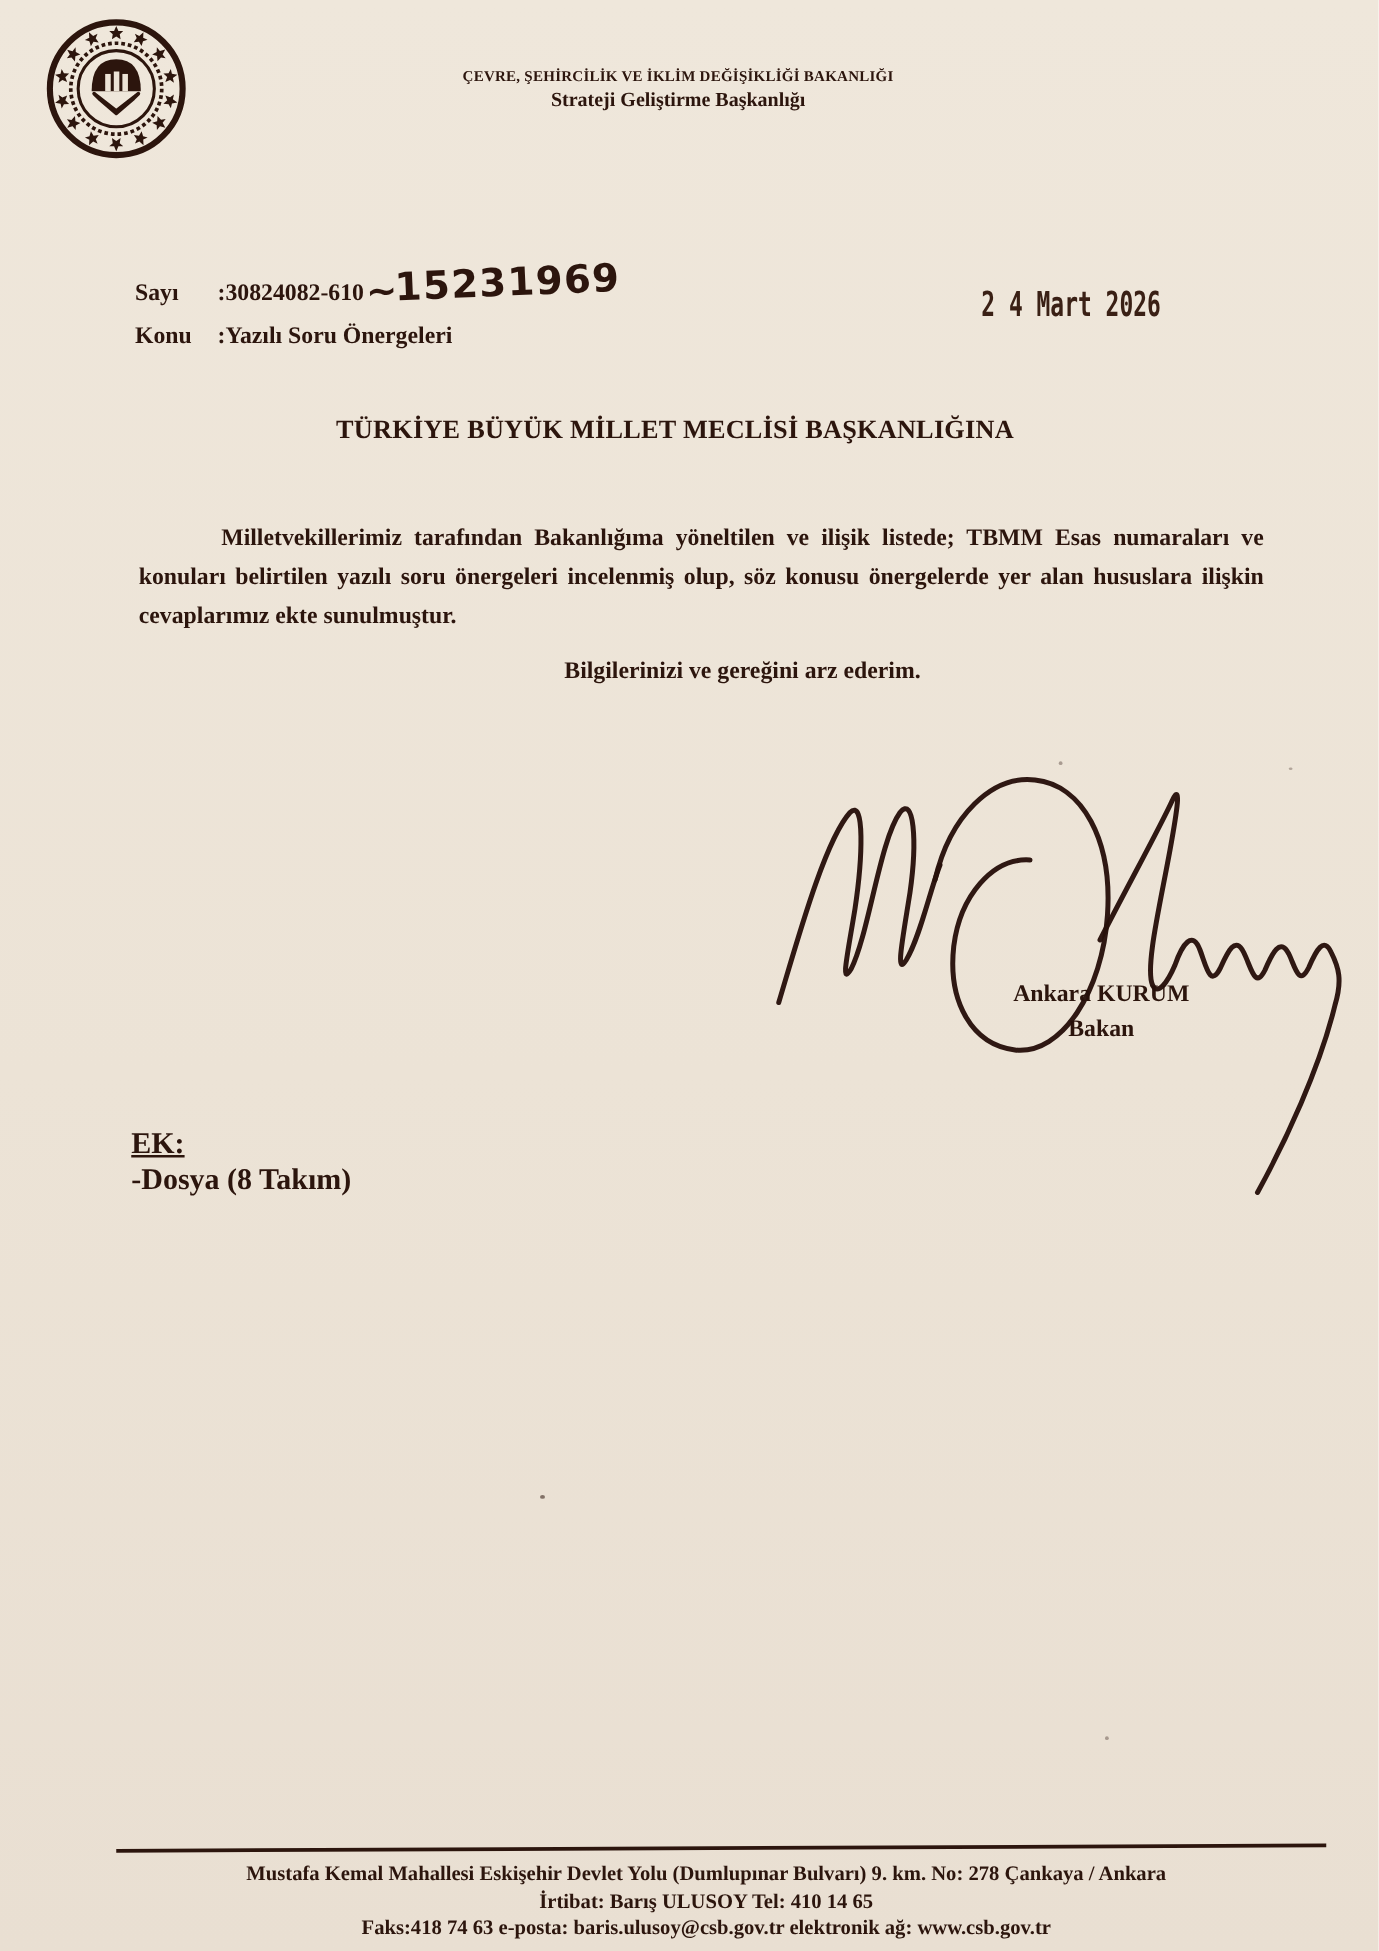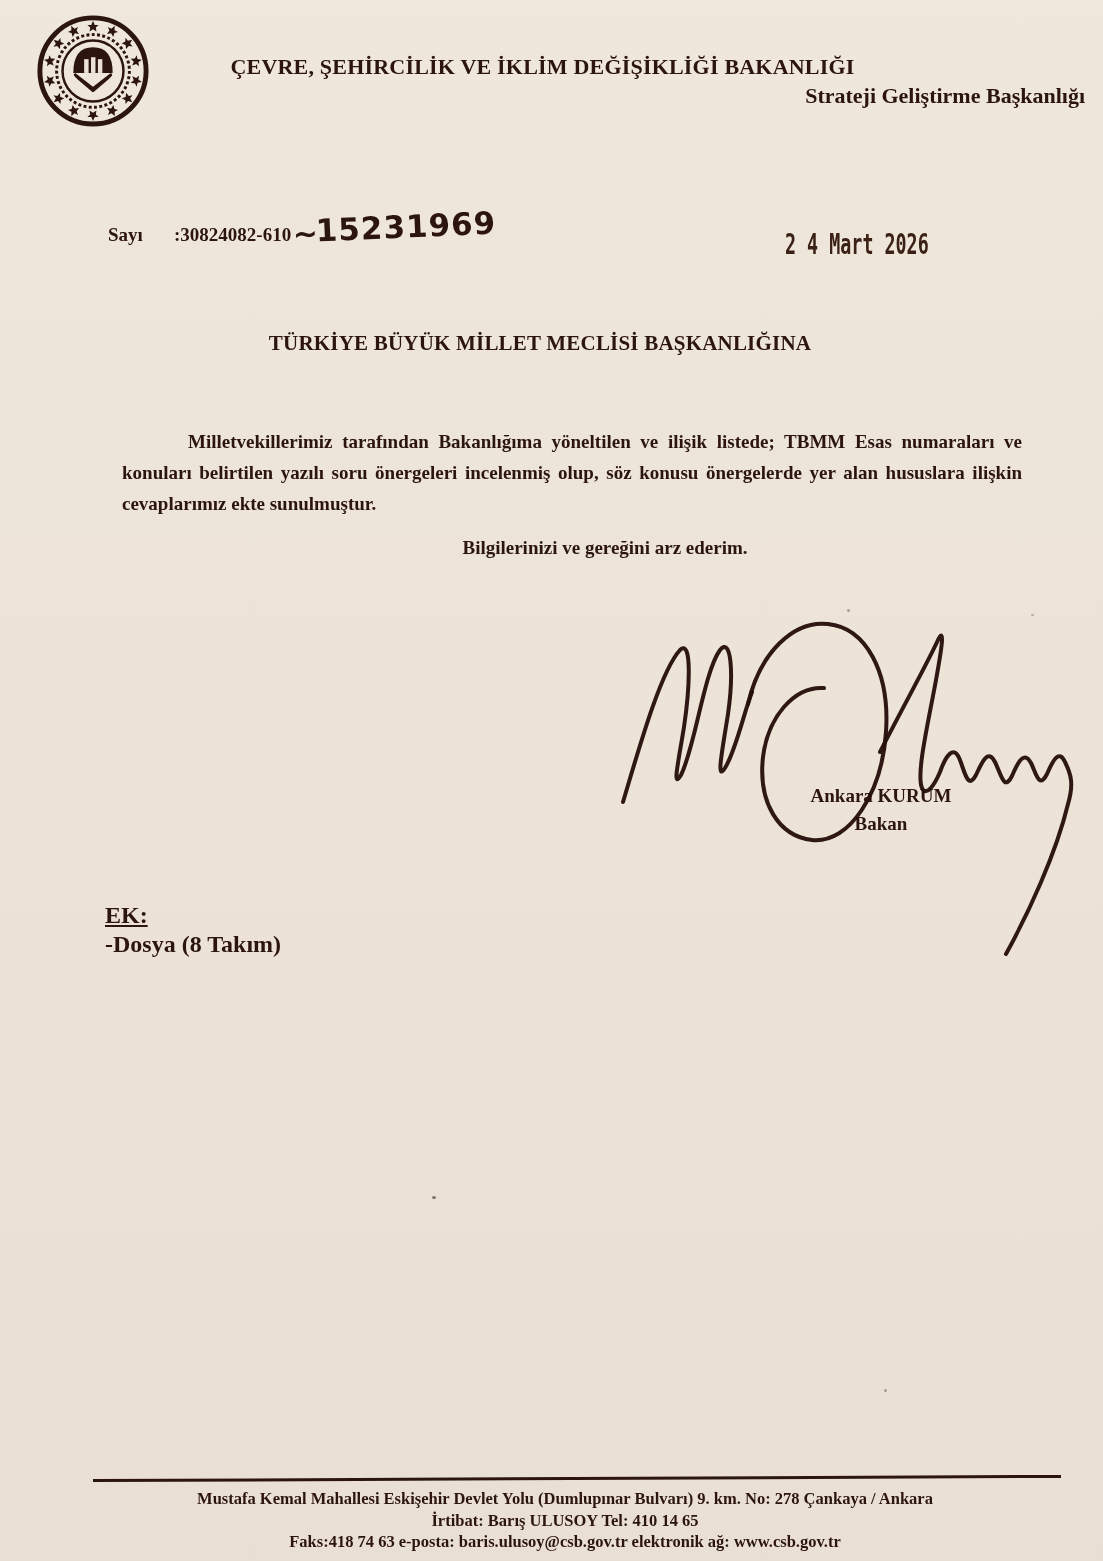--- a/index.html
+++ b/index.html
@@ -18,22 +18,22 @@
   .page{
     position:absolute;inset:0;
     background:linear-gradient(180deg,#efe7db 0%,#ece3d6 55%,#e9dfd2 100%);
   }
   
   .seal{position:absolute;left:34px;top:6px;width:118px;height:126px;}
   .seal svg{width:100%;height:100%;}
   
   .letterhead{position:absolute;left:0;top:50px;width:1085px;text-align:center;font-weight:bold;}
   .lh-tc{font-size:18px;letter-spacing:1px;}
-  .lh-ministry{font-size:22px;letter-spacing:0.2px;margin-top:4px;}
-  .lh-dept{font-size:22px;margin-top:3px;text-align:right;}
+  .lh-ministry{font-size:12px;letter-spacing:0.2px;margin-top:4px;}
+  .lh-dept{font-size:16px;margin-top:3px;}
   
   .meta{position:absolute;left:108px;top:220px;font-size:19px;font-weight:bold;}
   .meta-row{display:flex;line-height:30px;}
   .meta-label{width:66px;}
   .handwritten-wrap{
     display:inline-block;
     margin-left:2px;
     transform:rotate(-2.5deg) translateY(-8px);
     font-family:"DejaVu Sans", sans-serif;
     font-weight:bold;
@@ -51,21 +51,21 @@
   }
   
   .recipient{
     position:absolute;left:0;top:331px;width:1080px;
     text-align:center;font-size:21px;font-weight:bold;letter-spacing:0.2px;
   }
   
   .para{
     position:absolute;left:104px;width:900px;
     font-size:19px;font-weight:bold;line-height:31px;
-    text-align:justify;margin:18px;
+    text-align:justify;margin:7px;
   }
   .p1{top:408px;text-indent:66px;}
   .p2{top:514px;text-indent:66px;text-align:center;}
   
   .sig-text{
     position:absolute;left:766px;top:782px;width:230px;
     text-align:center;font-size:19px;font-weight:bold;line-height:28px;
   }
   .signature-svg{
     position:absolute;left:598px;top:592px;width:492px;height:372px;
@@ -134,20 +134,24 @@
     <div class="lh-ministry">ÇEVRE, ŞEHİRCİLİK VE İKLİM DEĞİŞİKLİĞİ BAKANLIĞI</div>
     <div class="lh-dept">Strateji Geliştirme Başkanlığı</div>
   </div>
 
   <div class="meta">
     <div class="meta-row">
       <span class="meta-label">Sayı</span>
       <span>:30824082-610</span>
       <span class="handwritten-wrap"><span class="hw-tilde">~</span><span class="hw-digits">15231969</span></span>
     </div>
+    <div class="meta-row">
+      <span class="meta-label">Konu</span>
+      <span>:Yazılı Soru Önergeleri</span>
+    </div>
   </div>
 
   <div class="date-stamp">2 4 Mart 2026</div>
 
   <div class="recipient">TÜRKİYE BÜYÜK MİLLET MECLİSİ BAŞKANLIĞINA</div>
 
   <p class="para p1">Milletvekillerimiz tarafından Bakanlığıma yöneltilen ve ilişik listede; TBMM Esas numaraları ve konuları belirtilen yazılı soru önergeleri incelenmiş olup, söz konusu önergelerde yer alan hususlara ilişkin cevaplarımız ekte sunulmuştur.</p>
   <p class="para p2">Bilgilerinizi ve gereğini arz ederim.</p>
 
   <div class="sig-text">

